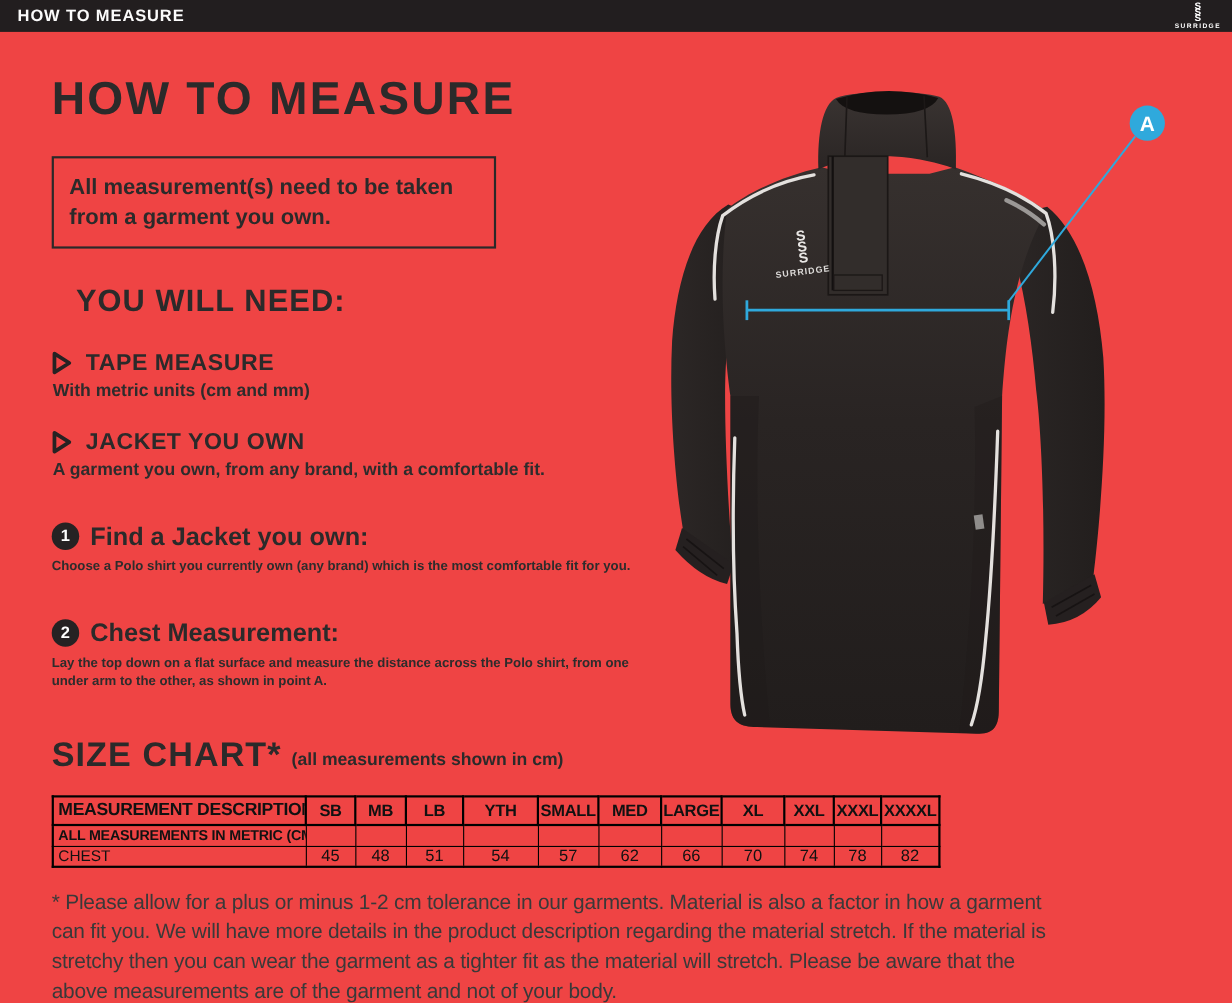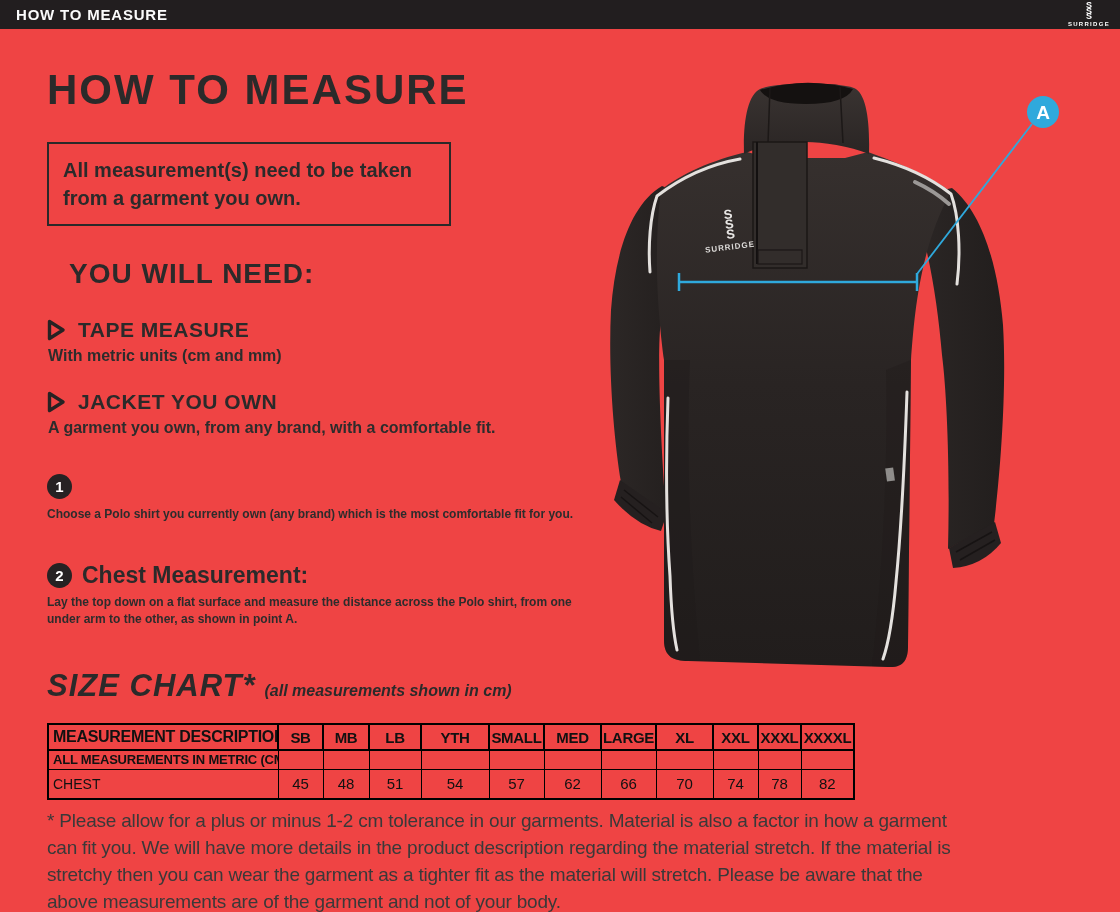--- a/index.html
+++ b/index.html
@@ -24,35 +24,35 @@
   .need-item-label { position:absolute; left:47px; display:flex; align-items:center; gap:12px;
                      font-size:21px; font-weight:bold; color:#2b2a2a; letter-spacing:0.5px; }
   .need-item-desc  { position:absolute; left:48px; font-size:16px; font-weight:bold; color:#2d2c2c; }
 
   .step-title { position:absolute; left:47px; display:flex; align-items:center; gap:10px;
                 font-size:23px; font-weight:bold; color:#2b2a2a; }
   .step-num { width:25px; height:25px; border-radius:50%; background:#262223; color:#ffffff;
               display:flex; align-items:center; justify-content:center; font-size:15px; font-weight:bold; flex:0 0 25px; }
   .step-desc { position:absolute; left:47px; width:560px; font-size:12px; font-weight:bold; color:#2d2c2c; line-height:1.42; }
 
-  .sizechart-head { position:absolute; left:47px; top:668px; display:flex; align-items:flex-end; gap:9px;font-style:italic; }
+  .sizechart-head { position:absolute; left:47px; top:668px; display:flex; align-items:flex-end; gap:9px; }
   .sizechart-head .big { font-size:31px; font-weight:bold; color:#2b2a2a; letter-spacing:1px; }
   .sizechart-head .small { font-size:16px; font-weight:bold; color:#2b2a2a; padding-bottom:4px; }
 
   
   table.sizes { position:absolute; left:47px; top:723px; width:806px; border-collapse:collapse;
                 table-layout:fixed; border:2px solid #000; }
   table.sizes th { border:2px solid #000; font-size:15px; font-weight:bold; color:#111;
                    height:26px; text-align:center; letter-spacing:-0.3px; overflow:hidden; white-space:nowrap; }
   table.sizes th.desc { text-align:left; padding-left:4px; font-size:16px; }
   table.sizes td { border:1px solid #000; font-size:15px; color:#111; text-align:center;
                    overflow:hidden; white-space:nowrap; }
   table.sizes tr.metric td { height:19px; }
   table.sizes tr.metric td.lbl { text-align:left; padding-left:4px; font-size:13px; font-weight:bold; letter-spacing:-0.2px; }
-  table.sizes tr.data td { height:30px; }
+  table.sizes tr.data td { height:18px; }
   table.sizes tr.data td.lbl { text-align:left; padding-left:4px; font-size:14px; }
 
   .disclaimer { position:absolute; left:47px; top:808px; width:908px; font-size:19px; color:#3a3939;
                 line-height:1.42; letter-spacing:-0.2px; }
 
   
   .figure { position:absolute; left:600px; top:40px; width:520px; height:660px; }
 </style>
 </head>
 <body>
@@ -88,20 +88,21 @@
   <div class="need-item-label" style="top:390px;">
     <svg width="19" height="22" viewBox="0 0 19 22">
       <polygon points="2.5,2.5 16,11 2.5,19.5" fill="none" stroke="#262223" stroke-width="3.4" stroke-linejoin="round"></polygon>
     </svg>
     <span>JACKET YOU OWN</span>
   </div>
   <div class="need-item-desc" style="top:419px;">A garment you own, from any brand, with a comfortable fit.</div>
 
   <div class="step-title" style="top:474px;">
     <span class="step-num">1</span>
+    <span>Find a Jacket you own:</span>
   </div>
   <div class="step-desc" style="top:506px;">Choose a Polo shirt you currently own (any brand) which is the most comfortable fit for you.</div>
 
   <div class="step-title" style="top:562px;">
     <span class="step-num">2</span>
     <span>Chest Measurement:</span>
   </div>
   <div class="step-desc" style="top:594px;">Lay the top down on a flat surface and measure the distance across the Polo shirt, from one under arm to the other, as shown in point A.</div>
 
   <div class="sizechart-head">

